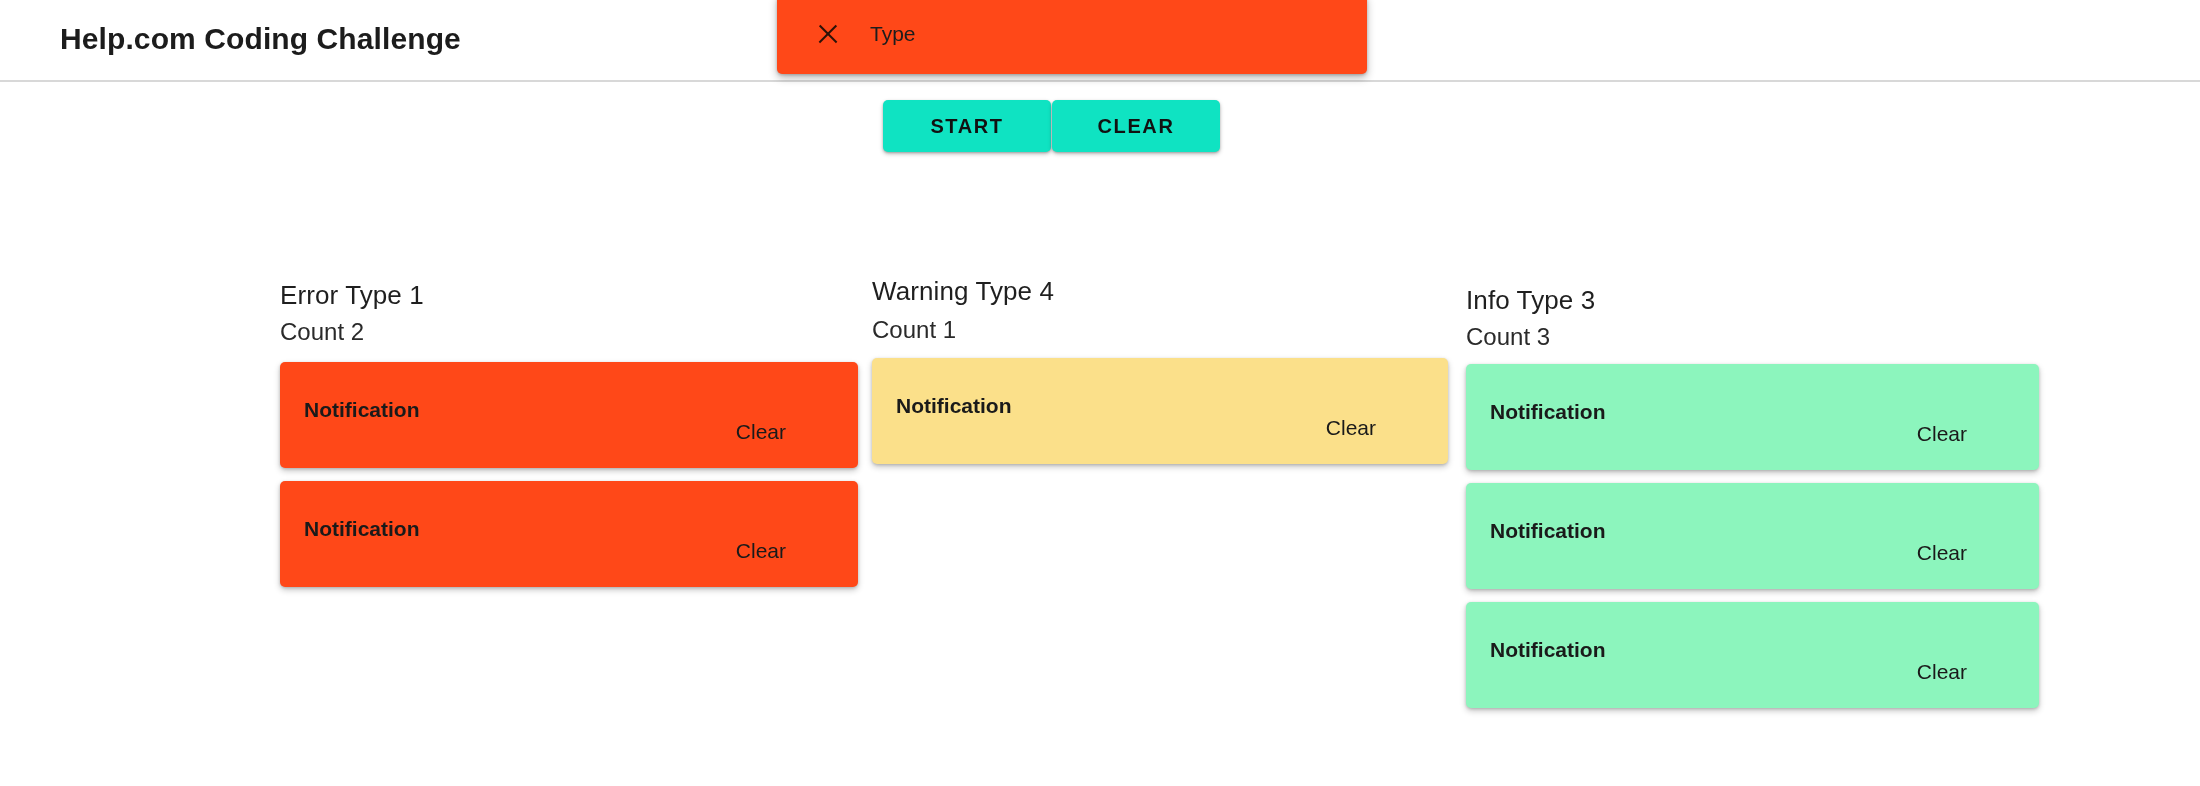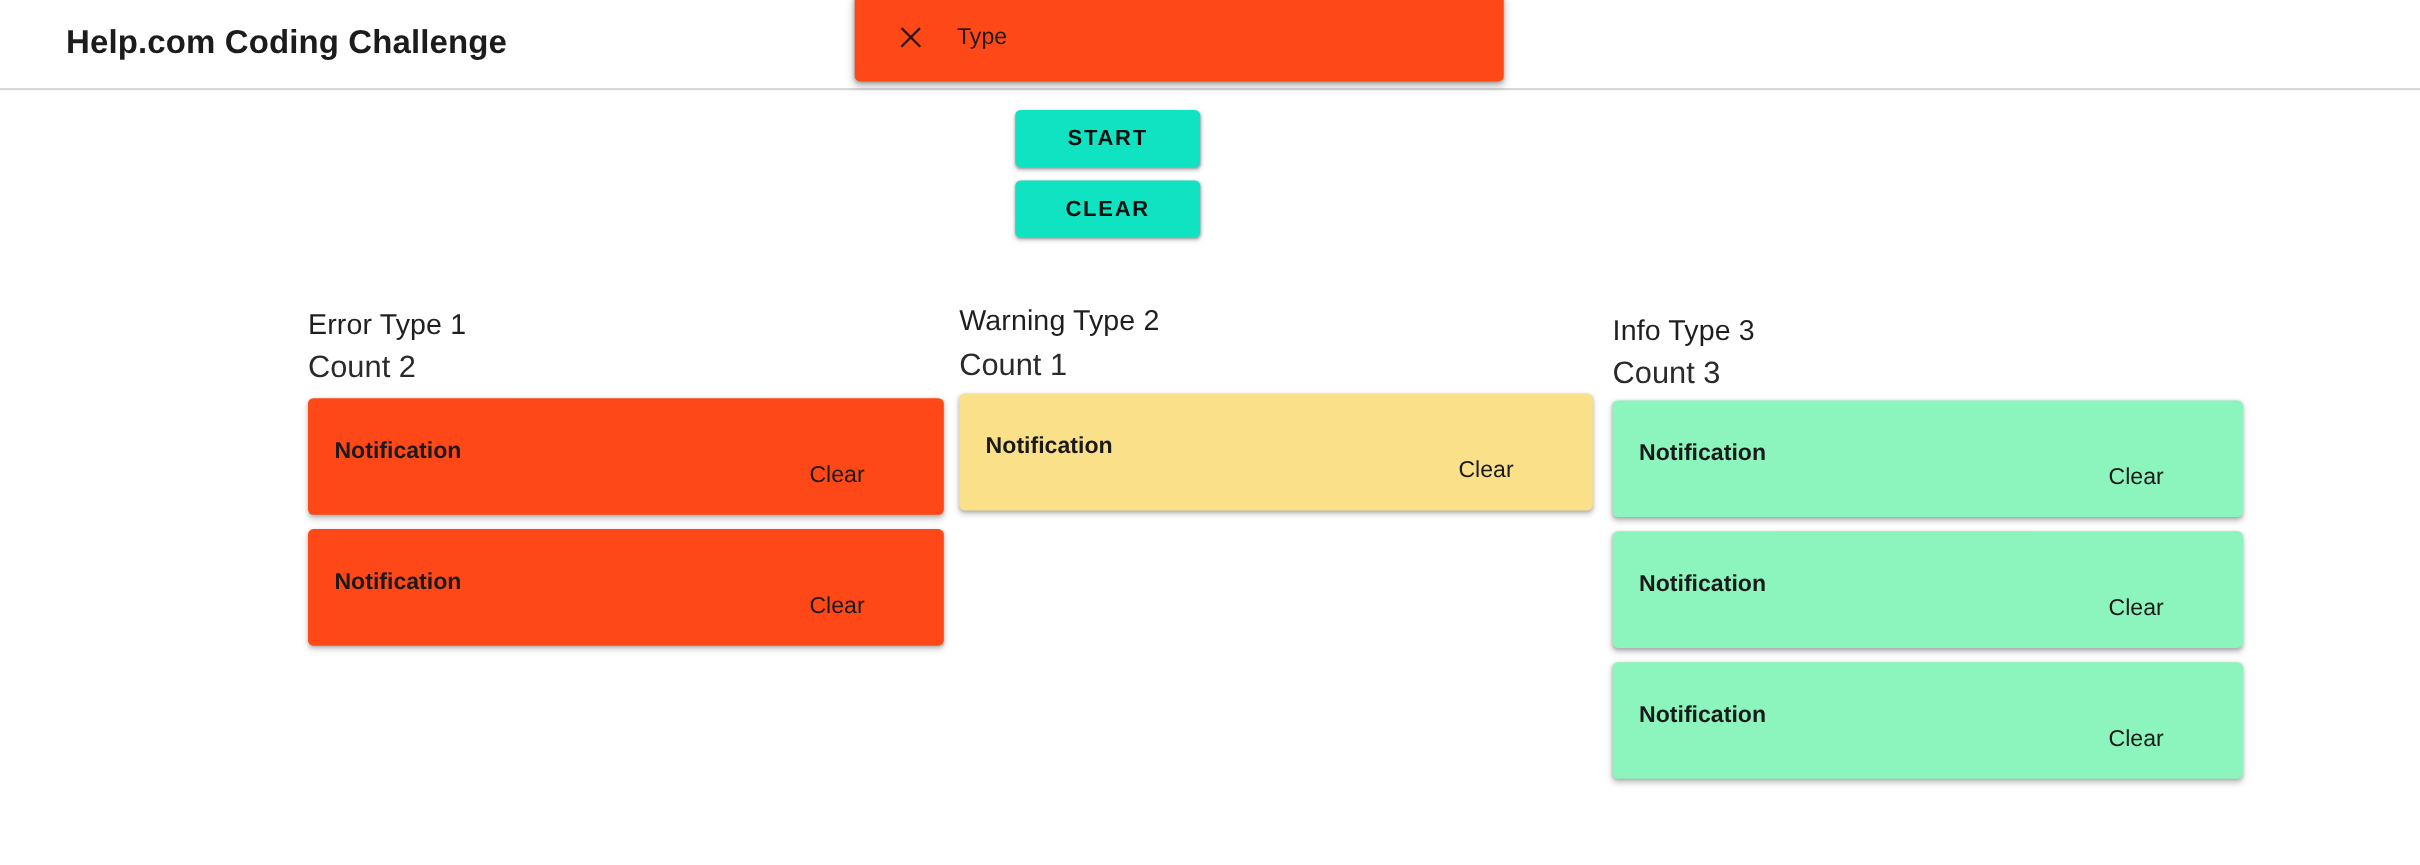--- a/index.html
+++ b/index.html
@@ -77,26 +77,25 @@
   .toast-label {
     margin-left: 29px;
     font-size: 21px;
     color: #1d1d1d;
     white-space: nowrap;
   }
 
   
   .actions {
     position: absolute;
-    left: 923px;
+    left: 883px;
     top: 100px;
     display: flex;
-    gap: 12px;
+    gap: 1px;
     z-index: 5;
-    flex-direction: column;
   }
   .btn {
     height: 52px;
     min-width: 168px;
     padding: 0 26px;
     border: none;
     border-radius: 5px;
     background: #0fe3c2;
     color: #111111;
     font-family: "Liberation Sans", sans-serif;
@@ -126,21 +125,21 @@
   .col-title {
     position: absolute;
     font-size: 26px;
     font-weight: normal;
     color: #1f1f1f;
     white-space: nowrap;
     letter-spacing: 0.1px;
   }
   .col-count {
     position: absolute;
-    font-size: 28px;
+    font-size: 24px;
     color: #2a2a2a;
     white-space: nowrap;
   }
 
   .card {
     position: absolute;
     height: 106px;
     border-radius: 5px;
     box-shadow: 0 3px 6px rgba(0,0,0,0.22), 0 1px 3px rgba(0,0,0,0.17);
   }
@@ -189,21 +188,21 @@
         <div class="card" style="top: 362px; left: 0px; width: 100%; background: rgb(255, 72, 24);">
           <div class="card-label">Notification</div>
           <div class="card-clear">Clear</div>
         </div>
         <div class="card" style="top: 481px; left: 0px; width: 100%; background: rgb(255, 72, 24);">
           <div class="card-label">Notification</div>
           <div class="card-clear">Clear</div>
         </div>
       </div>
       <div class="column col-1">
-        <div class="col-title" style="top: 276px;">Warning Type 2</div>
+        <div class="col-title" style="top: 276px;">Warning Type 4</div>
         <div class="col-count" style="top: 316px;">Count 1</div>
         <div class="card" style="top: 358px; left: 0px; width: 100%; background: rgb(251, 224, 138);">
           <div class="card-label">Notification</div>
           <div class="card-clear">Clear</div>
         </div>
       </div>
       <div class="column col-2">
         <div class="col-title" style="top: 285px;">Info Type 3</div>
         <div class="col-count" style="top: 323px;">Count 3</div>
         <div class="card" style="top: 364px; left: 0px; width: 100%; background: rgb(140, 245, 189);">

